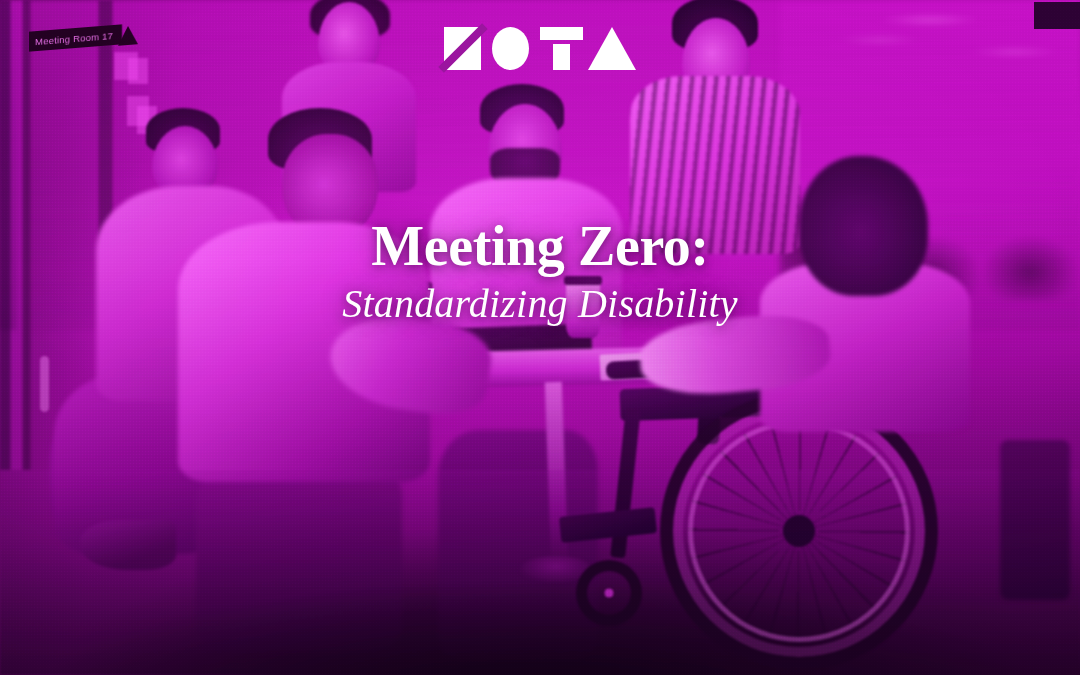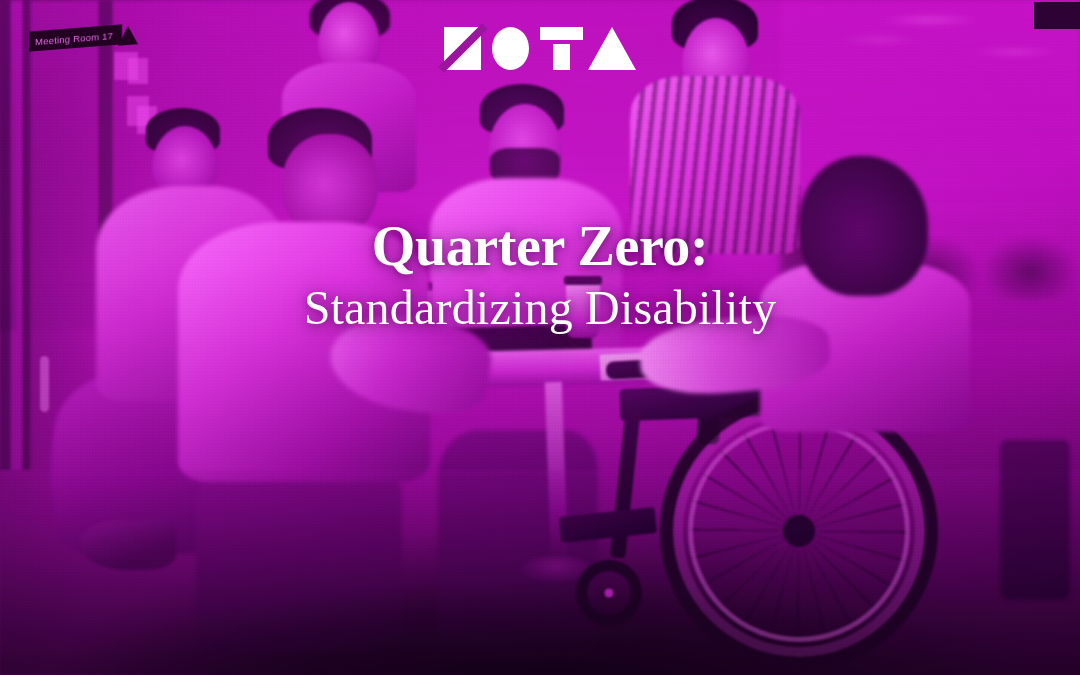--- a/index.html
+++ b/index.html
@@ -392,24 +392,25 @@
       0 0 26px rgba(40,4,46,.40);
     white-space: nowrap;
   }
   .title-l1 {
     font-size: 56px;
     font-weight: 700;
     letter-spacing: -0.4px;
     margin-bottom: 10px;
   }
   .title-l2 {
-    font-size: 48px;
+    font-size: 40px;
     font-weight: 400;
     letter-spacing: 0.2px;
     margin-bottom: 16px;
+    font-style: italic;
   }
   .title-l3 {
     font-size: 56px;
     font-weight: 700;
     letter-spacing: -0.2px;
   }
 </style>
 </head>
 <body>
 
@@ -495,17 +496,17 @@
   </div>
 
   <div class="logo">
     <div class="logo-n"></div>
     <div class="logo-o"></div>
     <div class="logo-t"></div>
     <div class="logo-a"></div>
   </div>
 
   <div class="title-block">
-    <div class="title-line title-l1">Quarter Zero:</div>
+    <div class="title-line title-l1">Meeting Zero:</div>
     <div class="title-line title-l2">Standardizing Disability</div>
   </div>
 
 </div>
 
 </body></html>

